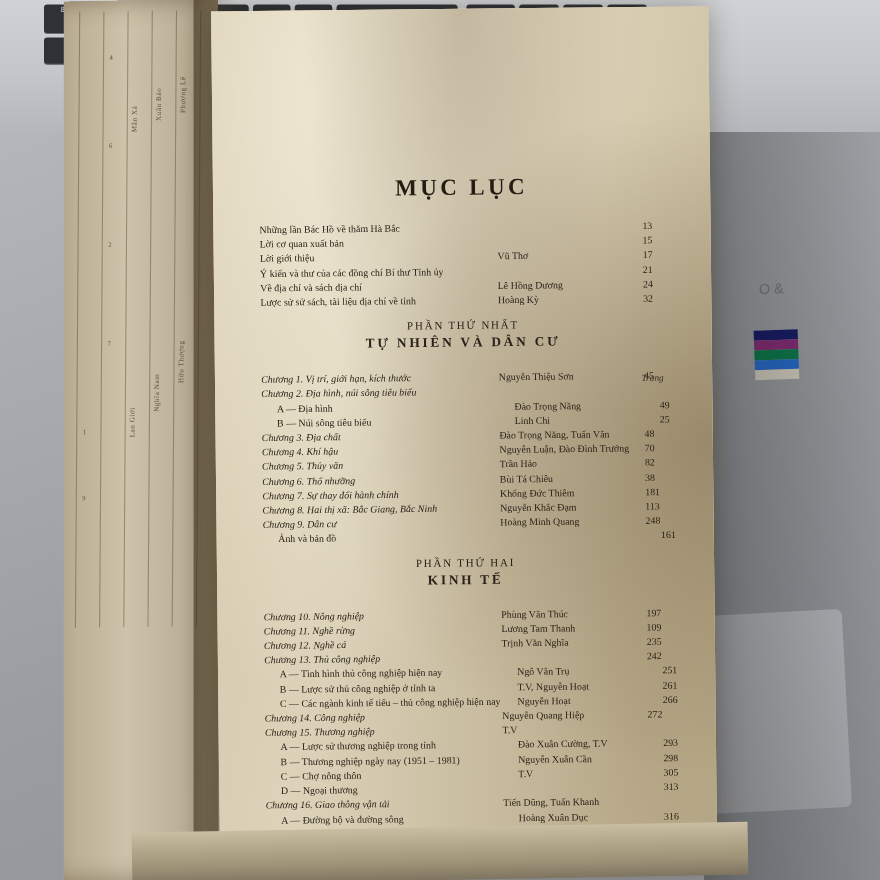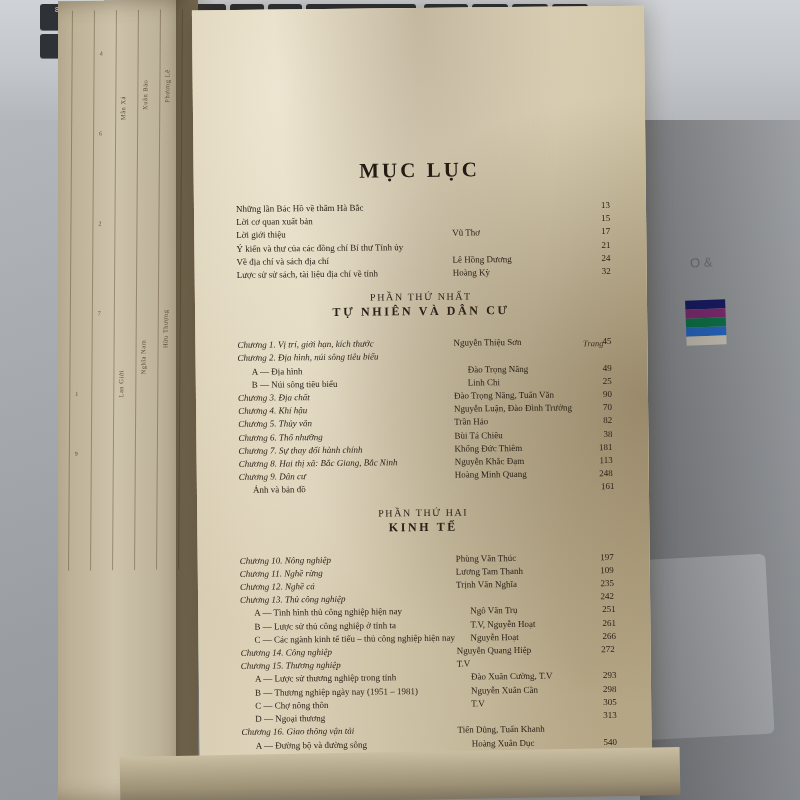--- a/index.html
+++ b/index.html
@@ -99,21 +99,21 @@
   .trang-head{
     position:absolute;right:44px;top:182px;font-size:8.5px;font-style:italic;color:#3a2f20;
   }
   .rows{margin:18px 0 0 0;padding:0 36px 0 42px;}
   .row{
     display:flex;align-items:baseline;font-size:9px;line-height:13.2px;
     color:#2b2218;white-space:nowrap;
   }
   .row .t{flex:0 0 216px;overflow:hidden;}
   .row .a{flex:0 0 auto;width:132px;}
-  .row .p{flex:1;text-align:right;}
+  .row .p{flex:1;}
   .it{font-style:italic;}
   .indent1{padding-left:14px;}
   .sect{
     text-align:center;margin:11px 0 3px 0;
   }
   .sect .l1{font-size:10px;letter-spacing:1.6px;}
   .sect .l2{font-size:12px;letter-spacing:2.6px;font-weight:bold;margin-top:2px;}
   .pagenum{
     text-align:right;padding-right:36px;margin-top:26px;font-size:11px;color:#2b2218;
   }
@@ -249,21 +249,21 @@
           <div class="p">49</div>
         </div>
         <div class="row">
           <div class="t indent1">B — Núi sông tiêu biểu</div>
           <div class="a">Linh Chi</div>
           <div class="p">25</div>
         </div>
         <div class="row">
           <div class="t it">Chương 3. Địa chất</div>
           <div class="a">Đào Trọng Năng, Tuấn Văn</div>
-          <div class="p">90</div>
+          <div class="p">48</div>
         </div>
         <div class="row">
           <div class="t it">Chương 4. Khí hậu</div>
           <div class="a">Nguyễn Luận, Đào Đình Trưởng</div>
           <div class="p">70</div>
         </div>
         <div class="row">
           <div class="t it">Chương 5. Thủy văn</div>
           <div class="a">Trần Hảo</div>
           <div class="p">82</div>
@@ -366,21 +366,21 @@
           <div class="p">313</div>
         </div>
         <div class="row">
           <div class="t it">Chương 16. Giao thông vận tải</div>
           <div class="a">Tiến Dũng, Tuấn Khanh</div>
           <div class="p"></div>
         </div>
         <div class="row">
           <div class="t indent1">A — Đường bộ và đường sông</div>
           <div class="a">Hoàng Xuân Dục</div>
-          <div class="p">540</div>
+          <div class="p">316</div>
         </div>
         <div class="row">
           <div class="t indent1">B — Đường sắt</div>
           <div class="a">Nguyễn Duy Đam</div>
           <div class="p">325</div>
         </div>
       </div>
 
     <div class="pagenum">737</div>
   </div>

